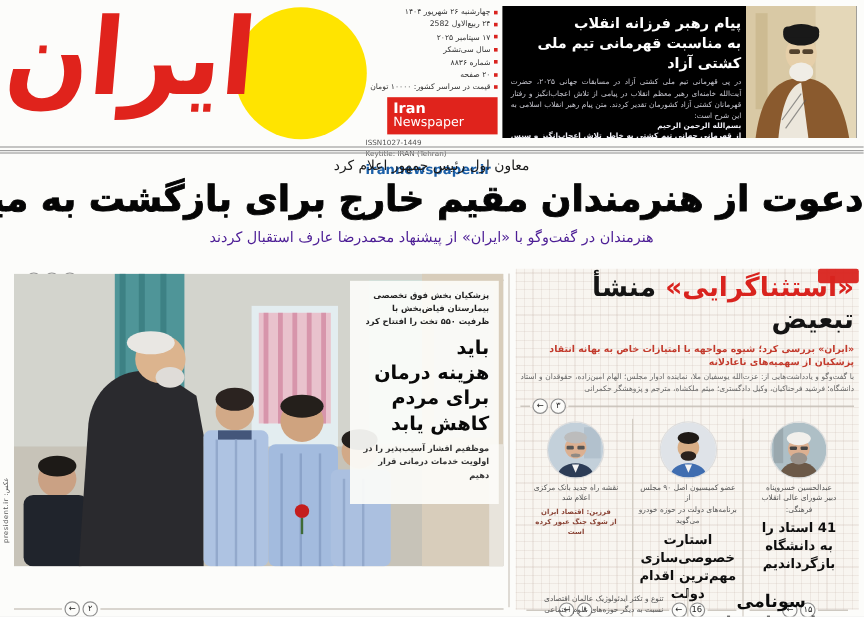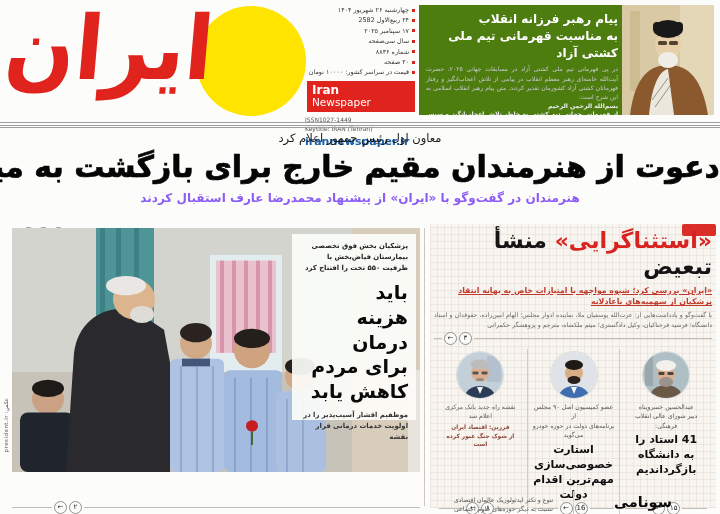--- a/index.html
+++ b/index.html
@@ -9,21 +9,21 @@
 
   
   .logo-wrap{position:absolute;left:4px;top:2px;width:300px;height:118px;}
   .logo-circle{position:absolute;left:192px;top:4px;width:110px;height:110px;border-radius:50%;}
   .logo-text{position:absolute;left:6px;top:-6px;font-size:82px;font-weight:bold;
              transform:skewX(-5deg) scaleY(1.08);transform-origin:left top;line-height:1.2;white-space:nowrap;}
 
   .info-col{position:absolute;left:305px;top:5px;width:110px;height:114px;font-size:6.4px;color:#333;}
   .info-item{display:flex;align-items:center;gap:3px;line-height:1.62;}
   .bullet{width:3px;height:3px;background:#d9231e;flex:0 0 3px;display:inline-block;}
-  .brand-box{direction:ltr;text-align:left;color:#fff;width:108px;padding:3px 5px 4px;margin-top:3px;}
+  .brand-box{direction:ltr;text-align:left;color:#fff;width:92px;padding:3px 5px 4px;margin-top:3px;}
   .brand-box .b1{font-size:12px;font-weight:bold;line-height:1.1;}
   .brand-box .b2{font-size:10.5px;line-height:1.1;}
   .issn{direction:ltr;text-align:left;font-size:6px;color:#555;margin-top:3px;line-height:1.5;}
   .website{direction:ltr;text-align:left;font-size:11px;font-weight:bold;margin-top:2px;cursor:pointer;}
 
   .leader-box{position:absolute;left:419px;top:5px;width:295px;height:110px;color:#fff;overflow:hidden;}
   .leader-photo{position:absolute;right:0;top:0;width:92px;height:110px;}
   .leader-text{position:absolute;right:96px;left:7px;top:6px;text-align:right;}
   .leader-title{font-size:12px;font-weight:bold;line-height:1.4;white-space:pre-line;}
   .leader-body{font-size:6.1px;color:#c9c9d2;line-height:1.5;margin-top:3px;text-align:justify;}
@@ -31,53 +31,53 @@
   .leader-msg{font-size:6.1px;font-weight:bold;color:#ededf4;line-height:1.5;text-align:justify;}
 
   .triple-rule{position:absolute;left:0;top:122px;width:720px;height:6px;border-top:1px solid #9f9f9f;
                border-bottom:1px solid #9f9f9f;background:linear-gradient(#9f9f9f,#9f9f9f) center/100% 1px no-repeat;}
 
   
   .headline-block{position:absolute;left:0;top:131px;width:720px;text-align:center;}
   .kicker{font-size:11.5px;color:#1a1a1a;}
   .headline{font-size:30px;font-weight:bold;color:#050505;margin-top:4px;white-space:nowrap;
             -webkit-text-stroke:0.7px #050505;letter-spacing:-0.3px;cursor:pointer;}
-  .subhead{font-size:12px;font-weight:bold;color:#8b5cf6;margin-top:7px;}
+  .subhead{font-size:12px;font-weight:normal;color:#4c1d95;margin-top:7px;}
 
   
   .mrow{display:flex;align-items:center;gap:2px;direction:ltr;}
   .mline{height:1px;background:#c2bcb3;flex:1;}
   .mline.s8{flex:0 0 8px;} .mline.s40{flex:0 0 40px;}
   .pc{flex:0 0 13px;width:13px;height:13px;border:1px solid #8f8f8f;border-radius:50%;
       display:flex;align-items:center;justify-content:center;font-size:7px;color:#222;line-height:1;background:#fcfcfa;cursor:pointer;}
   .photo-marker-top{position:absolute;left:12px;top:227px;width:408px;}
   .photo-marker-bottom{position:absolute;left:12px;top:501px;width:408px;}
 
   .lead-photo{position:absolute;left:12px;top:228px;width:408px;height:244px;overflow:hidden;}
   .lead-photo svg{display:block;width:100%;height:100%;}
   .photo-overlay{position:absolute;right:4px;top:6px;width:124px;height:186px;
                  background:rgba(252,252,249,0.93);padding:7px 8px;text-align:right;}
   .ov-topper{font-size:6.9px;font-weight:bold;color:#222;line-height:1.6;}
-  .ov-title{font-size:19px;font-weight:bold;color:#090909;line-height:1.3;white-space:pre-line;margin:6px 0 6px;cursor:pointer;}
+  .ov-title{font-size:16px;font-weight:bold;color:#090909;line-height:1.3;white-space:pre-line;margin:6px 0 6px;cursor:pointer;}
   .ov-sub{font-size:6.9px;font-weight:bold;color:#333;line-height:1.6;}
   .photo-credit{position:absolute;left:3px;top:398px;writing-mode:vertical-rl;transform:rotate(180deg);
                 font-size:5.5px;color:#555;letter-spacing:.5px;}
 
   
   .vdiv{position:absolute;left:424px;top:228px;width:1px;height:278px;background:#ccc6bd;}
   .right-col{position:absolute;left:430px;top:224px;width:286px;height:284px;
              background:
                repeating-linear-gradient(0deg, rgba(190,170,160,.18) 0 1px, transparent 1px 7px),
                repeating-linear-gradient(90deg, rgba(190,170,160,.18) 0 1px, transparent 1px 7px),
                #f8f5f0;
              padding:2px 4px 0;display:flex;flex-direction:column;}
   .exc-title-row{position:relative;text-align:right;padding-top:2px;}
   .red-ribbon{position:absolute;right:-4px;top:-2px;width:34px;height:12px;border-radius:2px;opacity:.95;}
   .exc-title{position:relative;font-size:22px;font-weight:bold;line-height:1.2;cursor:pointer;}
-  .exc-sub{font-size:7.8px;font-weight:bold;color:#c2392b;margin-top:4px;line-height:1.5;text-decoration:underline;}
+  .exc-sub{font-size:7.8px;font-weight:bold;color:#c2392b;margin-top:4px;line-height:1.5;}
   .exc-credits{font-size:6.2px;color:#666;line-height:1.65;margin-top:2px;text-align:justify;}
   .exc-marker{margin-top:1px;}
   .hdiv{height:1px;background:#c9c3ba;margin:3px 0 0;}
 
   .cols3{display:grid;grid-template-columns:1fr 1fr 1fr;height:140px;margin-top:1px;}
   .col{display:flex;flex-direction:column;align-items:center;padding:3px 5px 0;}
   .col:not(:last-child){border-left:1px solid #d2ccc3;}
   .portrait{width:46px;height:46px;border-radius:50%;overflow:hidden;flex:0 0 46px;
             box-shadow:0 0 0 1px #ddd;}
   .portrait svg{display:block;width:100%;height:100%;}
@@ -111,21 +111,21 @@
     <div class="info-item">
         <span class="bullet"></span>
         <span>۲۴ ربیع‌الاول 2582</span>
       </div>
     <div class="info-item">
         <span class="bullet"></span>
         <span>۱۷ سپتامبر ۲۰۲۵</span>
       </div>
     <div class="info-item">
         <span class="bullet"></span>
-        <span>سال سی‌صفحه</span>
+        <span>سال سی‌تشکر</span>
       </div>
     <div class="info-item">
         <span class="bullet"></span>
         <span>شماره ۸۸۳۶</span>
       </div>
     <div class="info-item">
         <span class="bullet"></span>
         <span>۲۰ صفحه</span>
       </div>
     <div class="info-item">
@@ -136,21 +136,21 @@
       <div class="b1">Iran</div>
       <div class="b2">Newspaper</div>
     </div>
     <div class="issn">
       <div>ISSN1027-1449</div>
       <div>Keytitle: IRAN (Tehran)</div>
     </div>
     <div class="website" style="color:#1b5fa8">irannewspaper.ir</div>
   </div>
 
-  <div class="leader-box" style="background:#4d7c0f">
+  <div class="leader-box" style="background:#000000">
     <div class="leader-photo">
       <svg viewBox="0 0 92 110" preserveAspectRatio="none">
         <rect width="92" height="110" fill="#d9c9a5"></rect>
         <rect x="58" width="34" height="110" fill="#e4d7b8"></rect>
         <rect x="8" y="6" width="10" height="80" fill="#cdbb92"></rect>
         <path d="M8,110 C13,70 29,60 46,60 C67,60 80,74 86,110 Z" fill="#8a5a2e"></path>
         <path d="M27,110 C30,78 38,66 46,64 L52,110 Z" fill="#ece7dc"></path>
         <path d="M30,95 l16,-22 M33,102 l17,-24" stroke="#555" stroke-width="1" opacity=".6"></path>
         <ellipse cx="46" cy="40" rx="13" ry="14" fill="#e6cfa9"></ellipse>
         <ellipse cx="46" cy="55" rx="10" ry="8" fill="#f0ede6"></ellipse>
@@ -237,21 +237,21 @@
       <rect x="264" y="170" width="50" height="84" rx="6" fill="#abc0e0"></rect>
       <rect x="274" y="178" width="2" height="76" fill="#93a9cc"></rect>
       <rect x="290" y="178" width="2" height="76" fill="#93a9cc"></rect>
     </svg>
     <div class="photo-overlay">
       <div class="ov-topper">پزشکیان بخش فوق تخصصی بیمارستان فیاض‌بخش با ظرفیت ۵۵۰ تخت را افتتاح کرد</div>
       <div class="ov-title">باید
 هزینه درمان
 برای مردم
 کاهش یابد</div>
-      <div class="ov-sub">موظفیم اقشار آسیب‌پذیر را در اولویت خدمات درمانی قرار نقشه</div>
+      <div class="ov-sub">موظفیم اقشار آسیب‌پذیر را در اولویت خدمات درمانی قرار دهیم</div>
     </div>
   </div>
   <div class="photo-credit">عکس: president.ir</div>
 
   <div class="photo-marker-bottom mrow">
     <div class="mline s40"></div>
     <div class="pc">←</div>
     <div class="pc">۲</div>
     <div class="mline"></div>
   </div>

